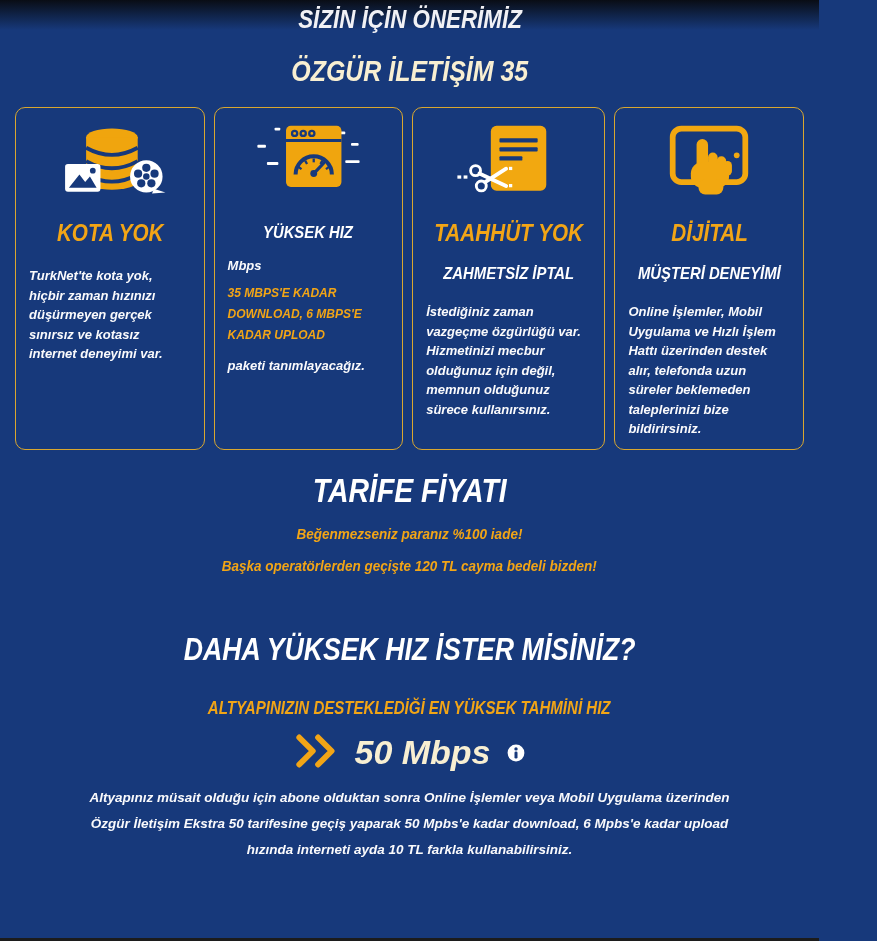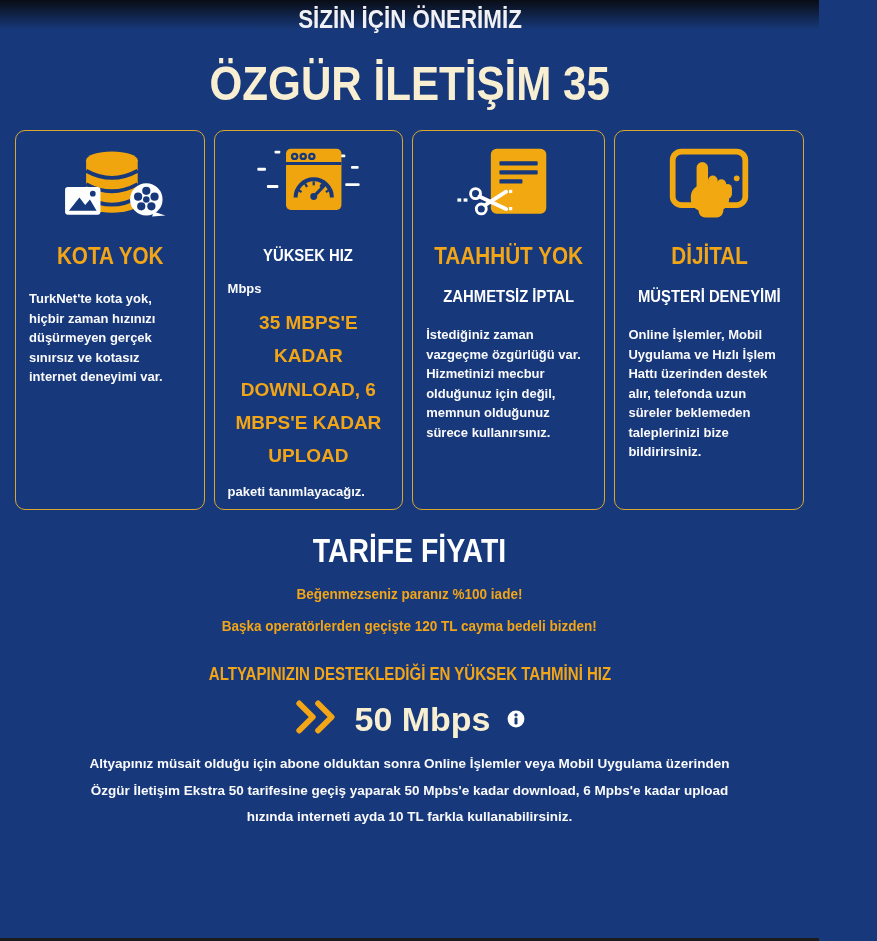--- a/index.html
+++ b/index.html
@@ -7,44 +7,44 @@
     --white:#FFFFFF; --navy:#17397B; --btn:#F5A31A;
   }
   *{box-sizing:border-box;}
   html,body{margin:0;padding:0;}
   body{
     width:877px;height:941px;overflow:hidden;
     background:var(--bg);
     font-family:"Liberation Sans",sans-serif;
     position:relative;
   }
-  .page{width:819px;height:941px;position:relative;overflow:hidden;}
+  .page{width:819px;height:941px;position:relative;overflow:hidden;font-style:italic;}
   .page::before{
     content:"";position:absolute;top:0;left:0;right:0;height:30px;
     background:linear-gradient(#090D15 0%, rgba(23,57,123,0) 100%);
     pointer-events:none;z-index:2;
   }
   .cond{display:inline-block;transform:scaleX(0.86);transform-origin:center;white-space:nowrap;}
   .cond90{display:inline-block;transform:scaleX(0.9);transform-origin:center;white-space:nowrap;}
 
   .eyebrow{margin-top:4px;text-align:center;color:#F1F1F5;font-size:26px;font-weight:bold;position:relative;z-index:3;}
-  .plan-title{margin-top:20px;text-align:center;color:var(--cream);font-size:49px;font-weight:bold;}
+  .plan-title{margin-top:20px;text-align:center;color:var(--cream);font-size:29px;font-weight:bold;}
 
   .cards{display:flex;gap:9px;padding:0 15px;margin-top:19px;}
   .card{
     flex:1;border:1px solid var(--gold);border-radius:10px;
     min-height:316px;padding:8px 13px 10px;text-align:center;
   }
   .card-icon{height:86px;display:flex;align-items:center;justify-content:center;margin-top:4px;}
   .card-title{margin-top:14px;font-size:23px;font-weight:bold;color:var(--accent);}
   .card-title.cream{color:var(--cream);}
   .card-subtitle{margin-top:17px;font-size:16.5px;font-weight:bold;color:var(--white);}
   .card-body{margin:19px 0 0;text-align:left;font-size:13px;line-height:1.5;font-weight:bold;color:#FAFAFC;}
   .size-line{margin-top:16px;text-align:left;font-size:13px;font-weight:bold;color:#FAFAFC;}
-  .hl-line{margin-top:10px;text-align:center;font-size:19px;line-height:1.75;font-weight:bold;color:var(--accent);}
+  .hl-line{margin-top:10px;text-align:left;font-size:12px;line-height:1.75;font-weight:bold;color:var(--accent);}
   .suffix-line{margin-top:12px;text-align:left;font-size:13px;font-weight:bold;color:#FAFAFC;}
 
   .price-row{display:flex;align-items:baseline;justify-content:center;margin-top:22px;}
   .price-label{font-size:33px;font-weight:bold;color:var(--white);}
   .price-value{font-size:47px;font-weight:bold;color:var(--accent);}
   .price-note{margin-top:15px;text-align:center;font-size:15px;font-weight:bold;color:var(--accent);}
   .price-note.second{margin-top:15px;}
 
   .big-heading{margin-top:58px;text-align:center;color:var(--white);font-size:31px;font-weight:bold;}
   .big-heading.second{margin-top:17px;}
@@ -207,20 +207,23 @@
   <div class="price-row">
     <span class="price-label"><span class="cond">TARİFE FİYATI</span></span>
   </div>
   <div class="price-note">
     <span class="cond90">Beğenmezseniz paranız %100 iade!</span>
   </div>
   <div class="price-note second">
     <span class="cond90">Başka operatörlerden geçişte 120 TL cayma bedeli bizden!</span>
   </div>
 
+  <div class="big-heading">
+    <span class="cond">DAHA YÜKSEK HIZ İSTER MİSİNİZ?</span>
+  </div>
   <div class="sub-heading">
     <span class="cond">ALTYAPINIZIN DESTEKLEDİĞİ EN YÜKSEK TAHMİNİ HIZ</span>
   </div>
 
   <div class="speed-row">
     <span>
       <svg width="46" height="36" viewBox="0 0 44 34" aria-hidden="true">
         <g stroke="#F2A516" stroke-width="5.5" fill="none" stroke-linecap="round" stroke-linejoin="round">
           <path d="M5,4 L18,17 L5,30"></path>
           <path d="M23,4 L36,17 L23,30"></path>

